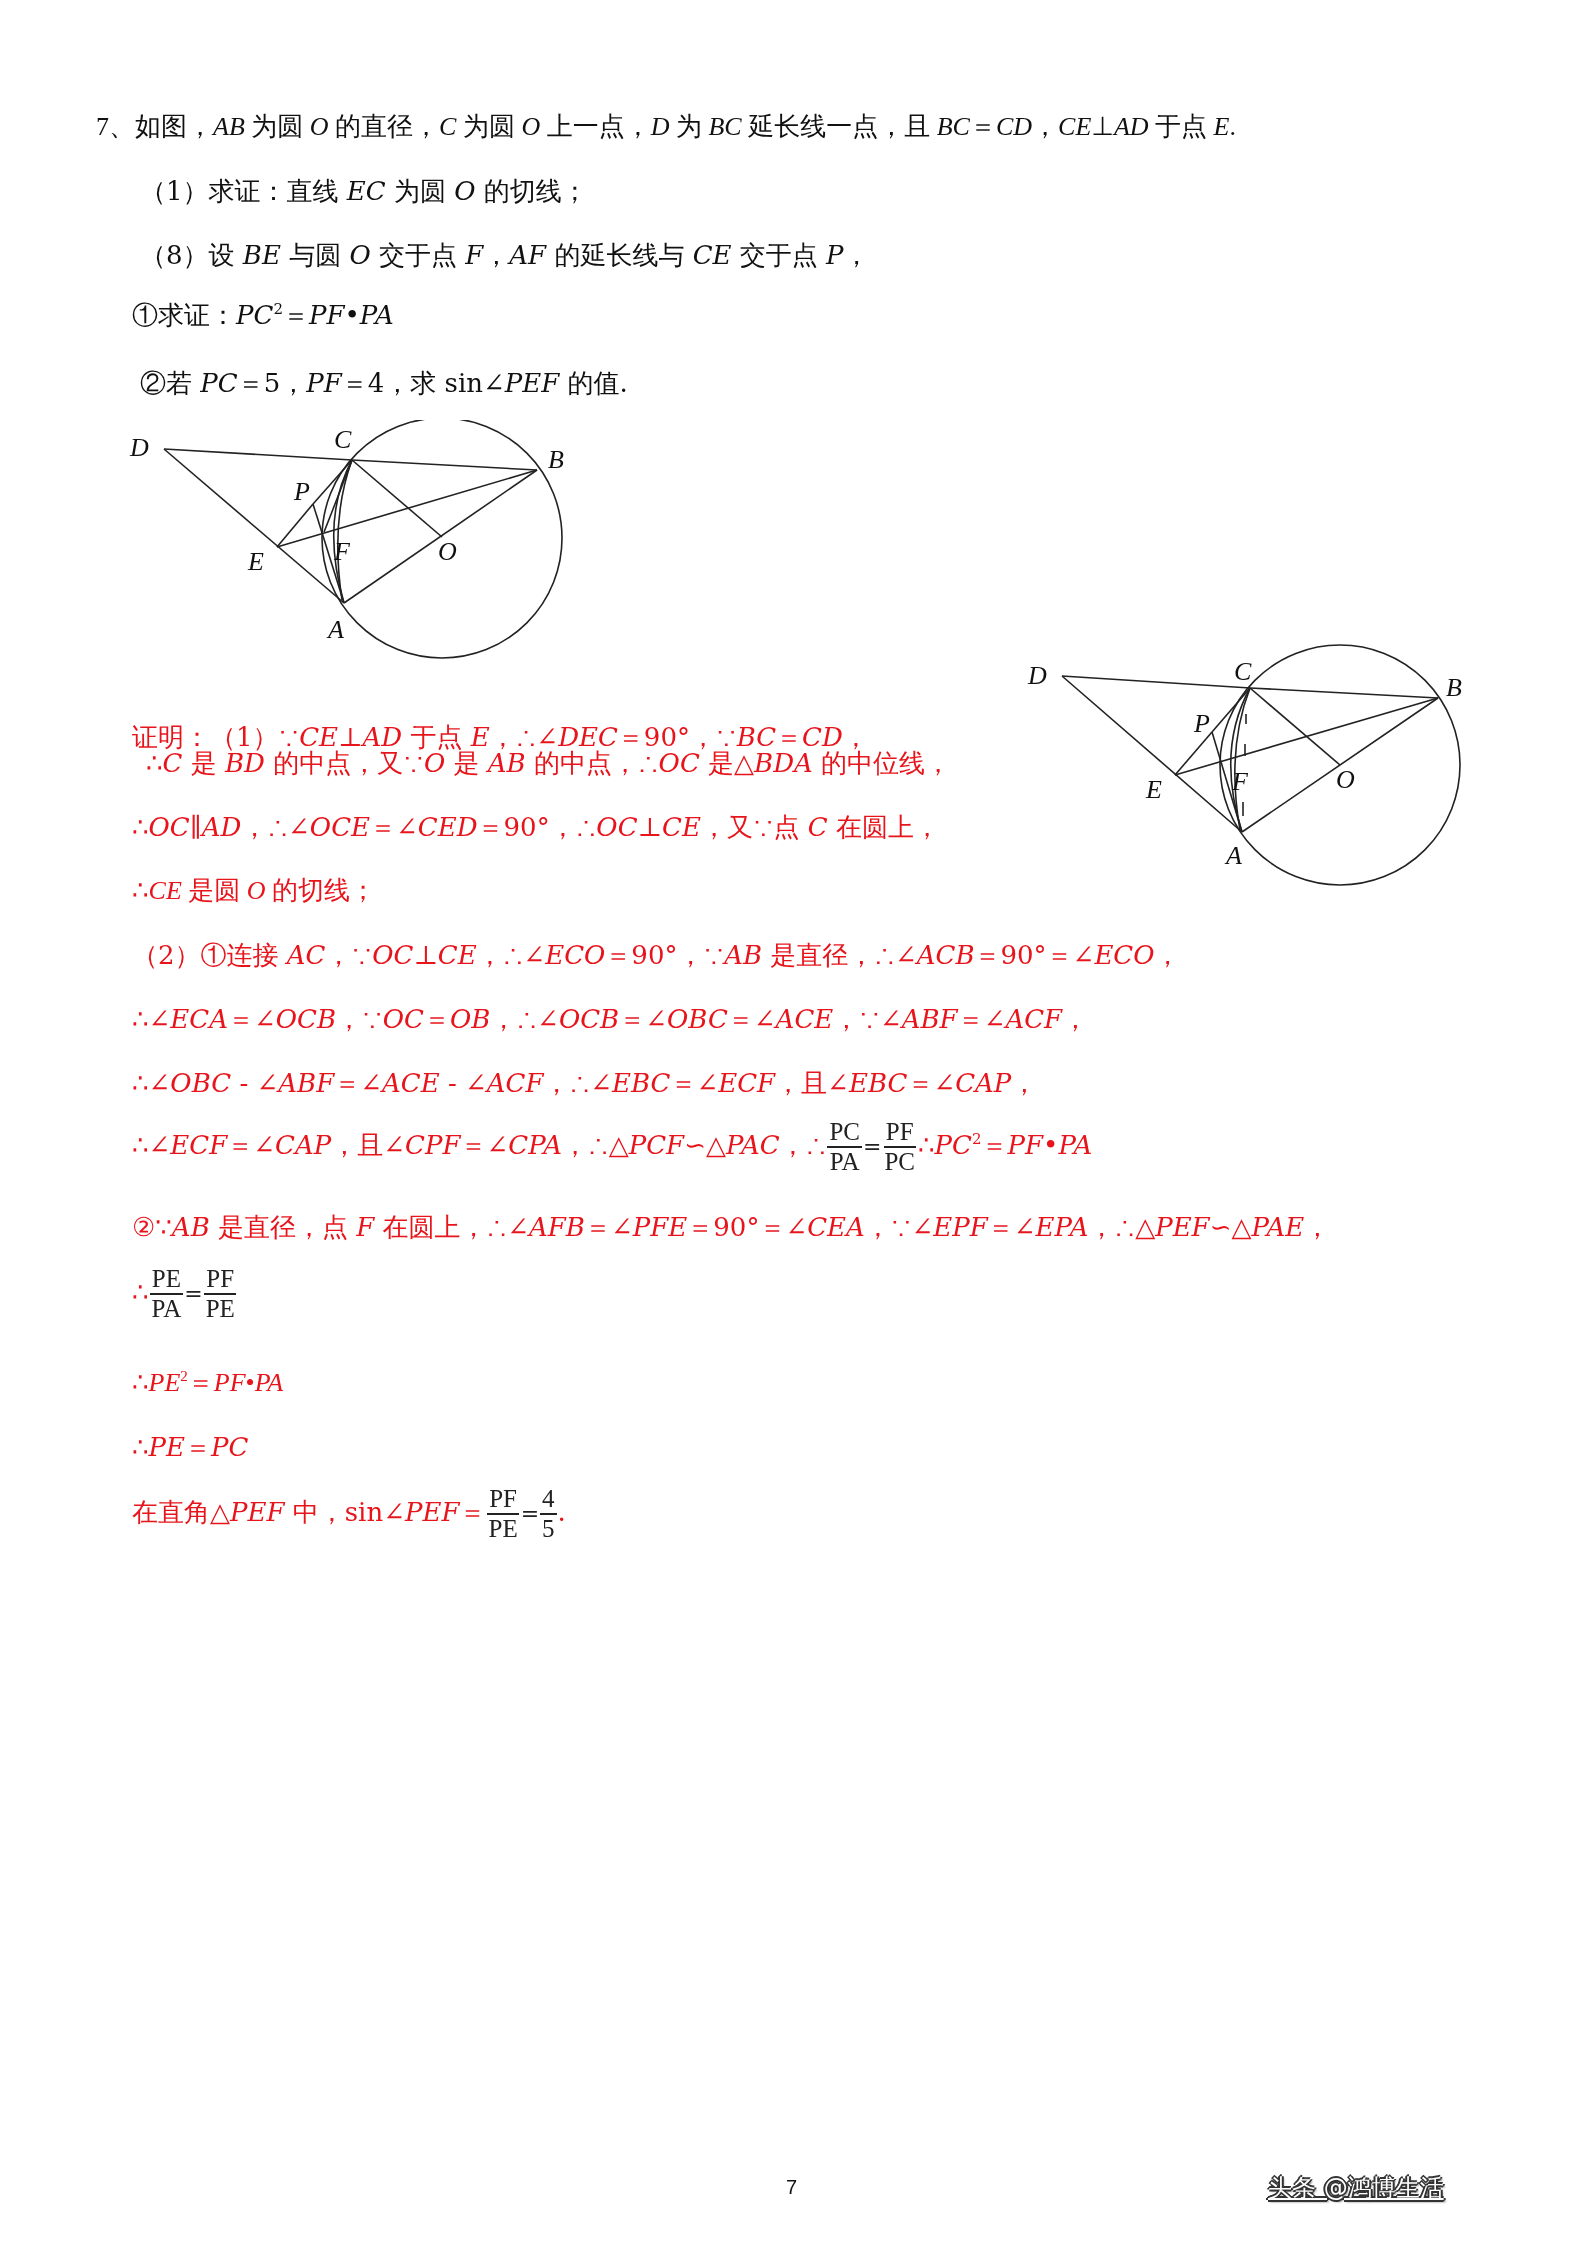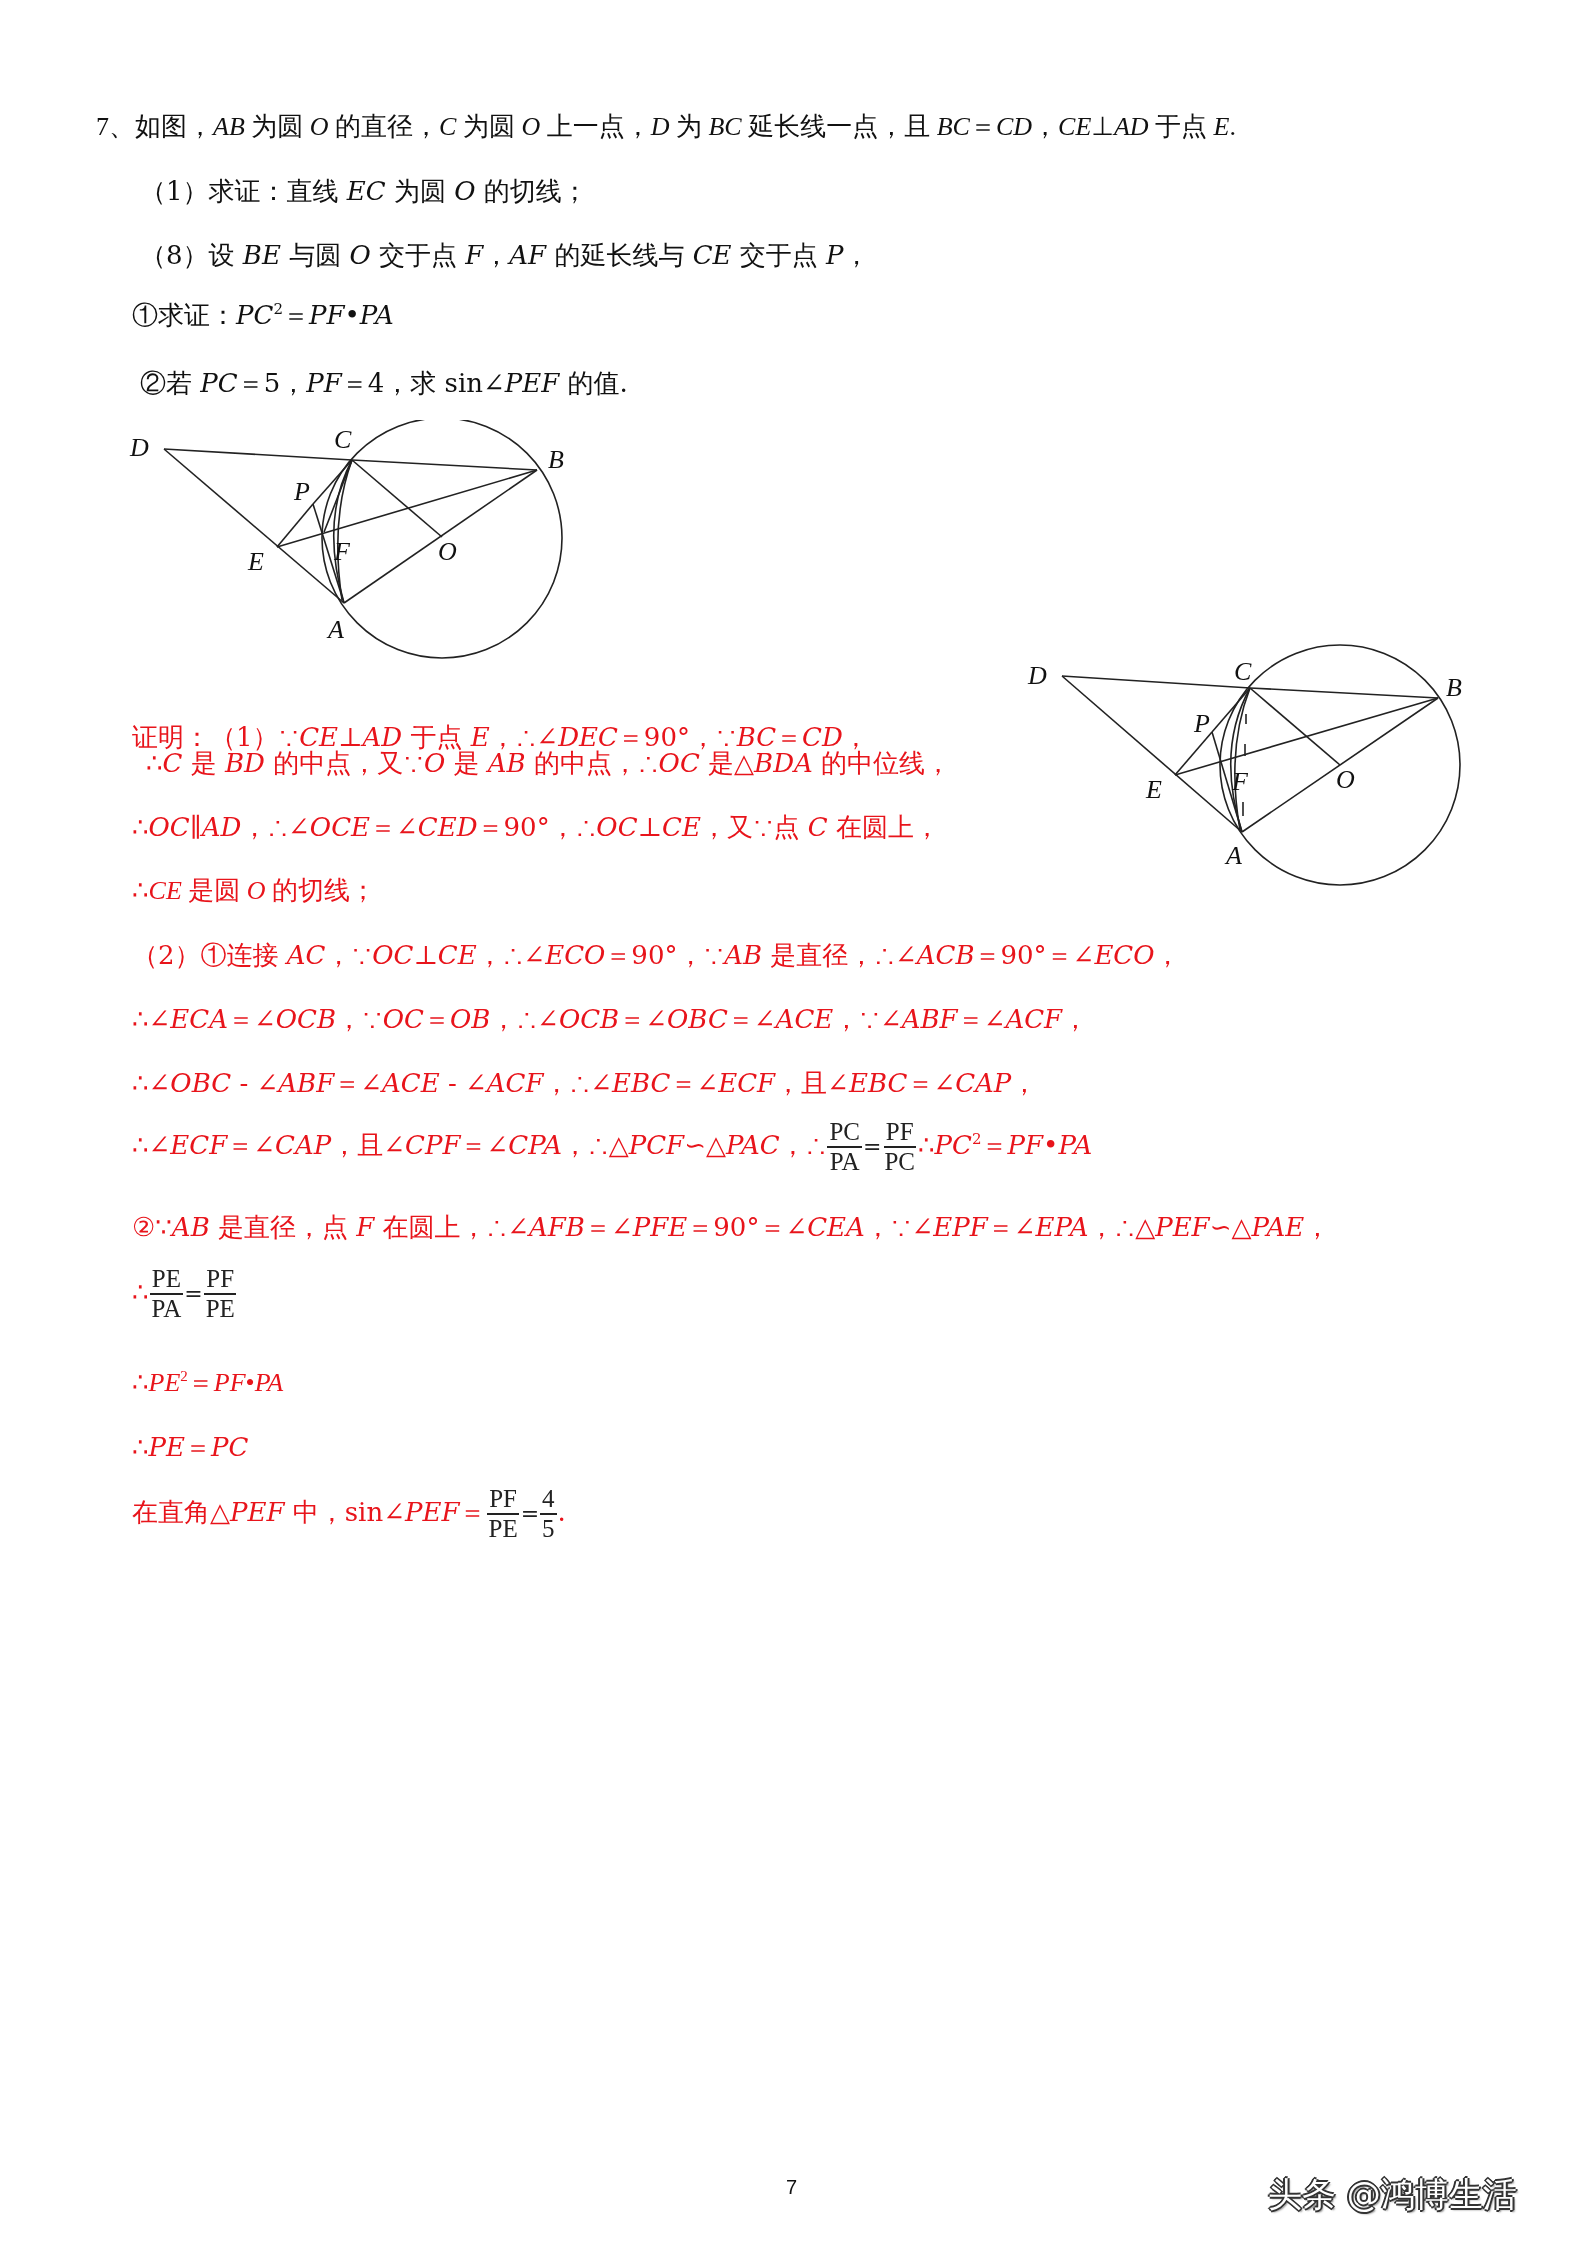--- a/index.html
+++ b/index.html
@@ -10,23 +10,23 @@
   i, .it { font-style: italic; }
   sup { font-size: 15px; vertical-align: 10px; line-height: 0; }
   .frac { display: inline-flex; flex-direction: column; align-items: center; vertical-align: middle;
           font-family: "Liberation Serif", serif; color: #222; font-size: 25px; line-height: 28px; margin: 0 1px; }
   .frac .num { border-bottom: 2px solid #222; padding: 0 2px; }
   .frac .den { padding: 0 2px; }
   .eqs { color: #222; font-size: 22px; }
   .fig { position: absolute; }
   .fig text { font-family: "Liberation Serif", serif; font-style: italic; font-size: 26px; fill: #111; }
   .pagenum { position: absolute; left: 786px; top: 2176px; font-size: 20px; font-family: "Liberation Sans", sans-serif; }
-  .watermark { position: absolute; left: 1268px; top: 2172px; font-size: 34px; color: #fff;
+  .watermark { position: absolute; left: 1268px; top: 2172px; font-size: 24px; color: #fff;
                font-family: "DejaVu Sans", sans-serif;
-               text-shadow: -2px 0 #333, 2px 0 #333, 0 -2px #333, 0 2px #333, -1px -1px #333, 1px 1px #333, 2px 2px 2px rgba(0,0,0,.5); }
+               text-shadow: -2px 0 #333, 2px 0 #333, 0 -2px #333, 0 2px #333, -1px -1px #333, 1px 1px #333, 2px 2px 2px rgba(0,0,0,.5); text-decoration: underline; }
 </style>
 </head>
 <body>
 
 <div class="line" style="left:96px; top:110px;font-family:Liberation Serif, serif;">
   <span>7、</span><span><span>如图，</span><i>AB</i><span> 为圆 </span><i>O</i><span> 的直径，</span><i>C</i><span> 为圆 </span><i>O</i><span> 上一点，</span><i>D</i><span> 为 </span><i>BC</i><span> 延长线一点，且 </span><i>BC</i><span>＝</span><i>CD</i><span>，</span><i>CE</i><span>⊥</span><i>AD</i><span> 于点 </span><i>E</i><span>.</span></span>
 </div>
 <div class="line" style="left:140px; top:174px;"><span>（1）求证：直线 </span><i>EC</i><span> 为圆 </span><i>O</i><span> 的切线；</span></div>
 <div class="line" style="left:140px; top:238px;"><span>（8）设 </span><i>BE</i><span> 与圆 </span><i>O</i><span> 交于点 </span><i>F</i><span>，</span><i>AF</i><span> 的延长线与 </span><i>CE</i><span> 交于点 </span><i>P</i><span>，</span></div>
 <div class="line" style="left:132px; top:298px;"><span>①求证：</span><i>PC</i><sup>2</sup><span>＝</span><i>PF</i><span>•</span><i>PA</i></div>

